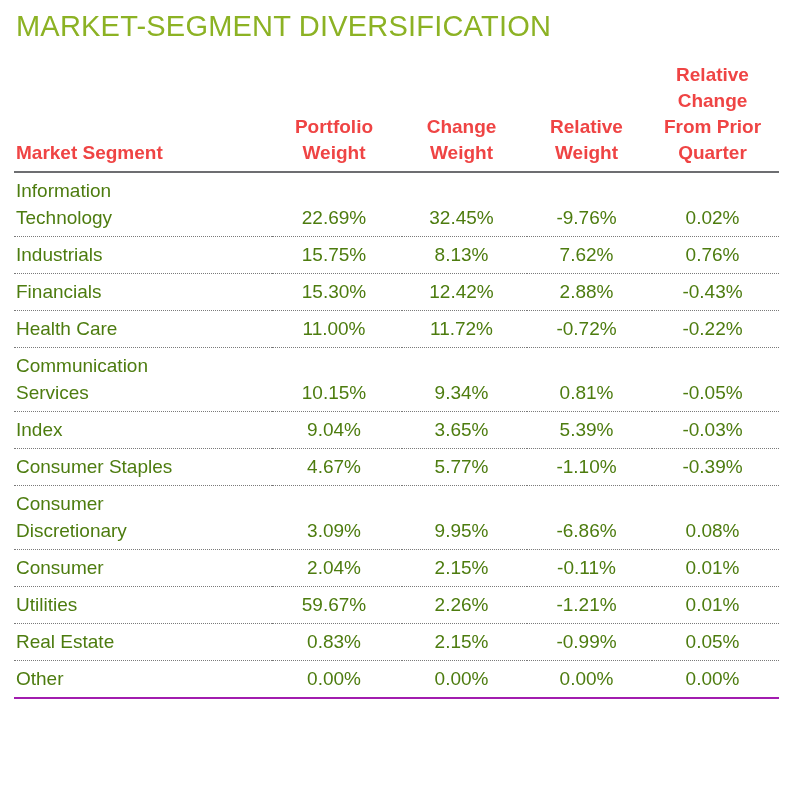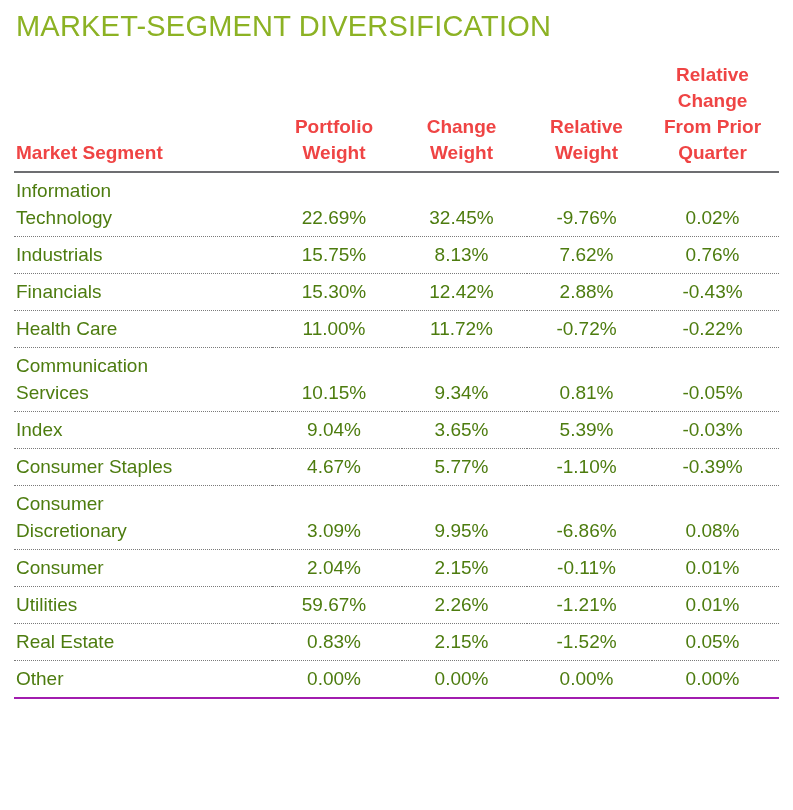--- a/index.html
+++ b/index.html
@@ -219,21 +219,21 @@
         <td class="num">2.26%</td>
         <td class="num">-1.21%</td>
         <td class="num">0.01%</td>
       </tr>
       <tr>
         <td class="seg">
           <span class="wrap-label">Real Estate</span>
         </td>
         <td class="num">0.83%</td>
         <td class="num">2.15%</td>
-        <td class="num">-1.52%</td>
+        <td class="num">-0.99%</td>
         <td class="num">0.05%</td>
       </tr>
       <tr>
         <td class="seg">
           <span class="wrap-label">Other</span>
         </td>
         <td class="num">0.00%</td>
         <td class="num">0.00%</td>
         <td class="num">0.00%</td>
         <td class="num">0.00%</td>

